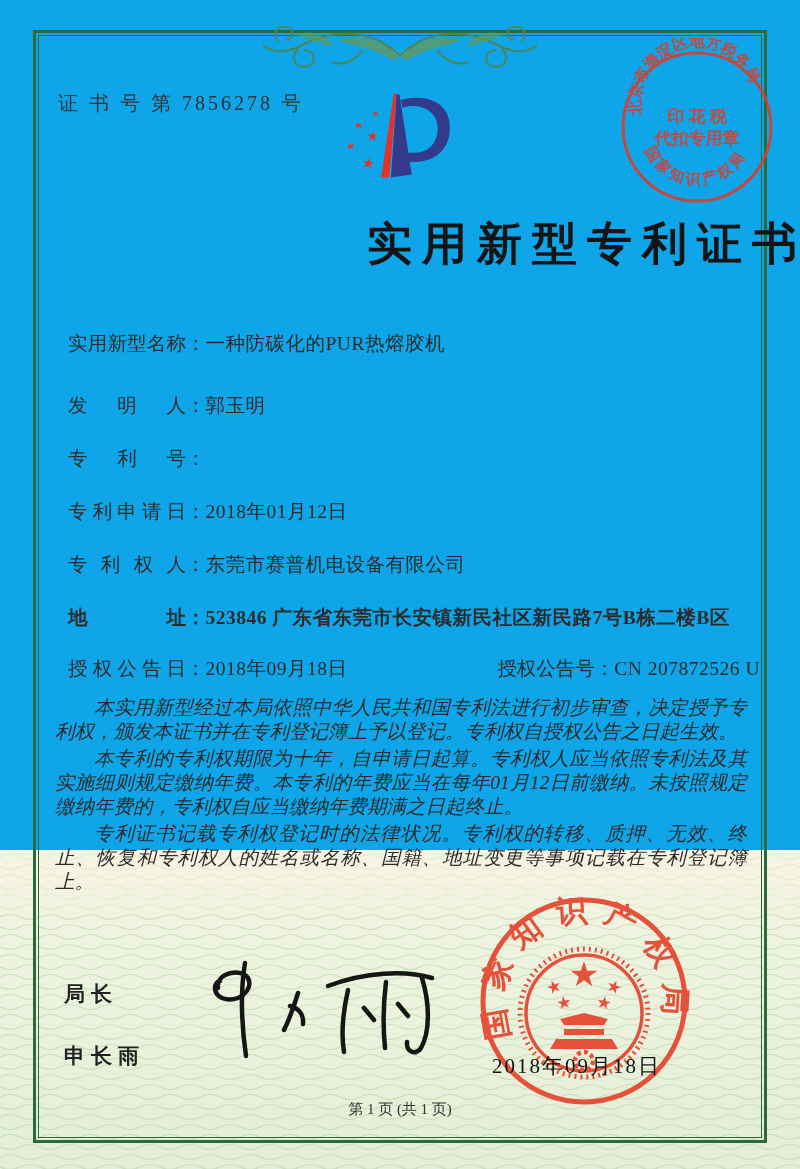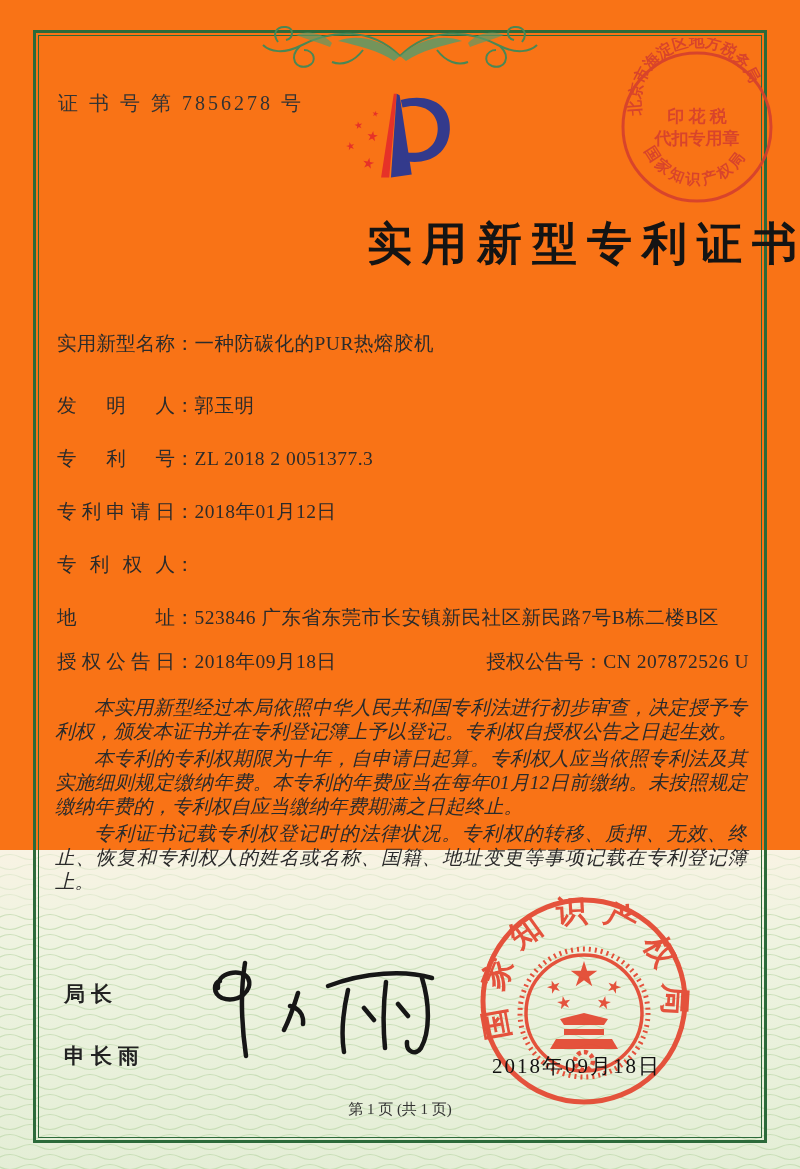--- a/index.html
+++ b/index.html
@@ -1,31 +1,31 @@
 <!DOCTYPE html>
 <html><head>
 <meta charset="utf-8">
 <style>
   html,body{margin:0;padding:0;background:#888;}
-  .page{position:relative;width:800px;height:1169px;margin:0 auto;background:#f97316;overflow:hidden;
+  .page{position:relative;width:800px;height:1169px;margin:0 auto;background:#0ea5e9;overflow:hidden;
         font-family:"Liberation Serif","DejaVu Serif",serif;color:#2b2b2b;}
   .waves{position:absolute;left:0;top:850px;z-index:0;}
   .border-outer{position:absolute;left:33px;top:30px;right:33px;bottom:26px;border:3px solid #2c6a3a;z-index:1;}
   .border-inner{position:absolute;left:2px;top:2px;right:2px;bottom:2px;border:1px solid #2c6a3a;}
   .content{position:absolute;inset:0;z-index:2;}
   .ornament{position:absolute;left:258px;top:6px;z-index:3;}
   .cert-no{position:absolute;left:58px;top:90px;font-size:20px;letter-spacing:3px;color:#333;}
   .stamp{position:absolute;left:608px;top:38px;}
   .logo{position:absolute;left:332px;top:90px;}
   .doc-title{position:absolute;left:0;top:214px;width:100%;text-align:right;
              font-size:45px;font-weight:bold;letter-spacing:10px;color:#141414;margin-left:7px;}
-  .fields{position:absolute;left:57px;top:330px;width:692px;font-size:19.5px;line-height:27px;}
+  .fields{position:absolute;left:68px;top:330px;width:692px;font-size:19.5px;line-height:27px;}
   .frow{display:flex;margin-bottom:26px;}
   .frow.first{margin-bottom:35px;}
-  .frow.addr{margin-bottom:17px;}
+  .frow.addr{margin-bottom:24px;font-weight:bold;}
   .lbl{display:inline-block;width:118px;text-align:justify;text-align-last:justify;flex:0 0 118px;}
   .val{letter-spacing:0.5px;}
   .addr .val{max-width:530px;}
   .grant-right{margin-left:auto;white-space:nowrap;text-align:center;}
   .paras{position:absolute;left:55px;top:696px;width:692px;font-size:19.5px;line-height:24px;text-align:justify;font-style:italic;}
   .paras p{margin:0 0 3px 0;text-indent:2em;}
   .officer{position:absolute;left:64px;top:980px;font-family:"Liberation Sans","DejaVu Sans",sans-serif;
            font-size:21px;letter-spacing:6px;color:#222;font-weight:bold;}
   .officer .name{margin-top:34px;}
   .signature{position:absolute;left:190px;top:948px;}
@@ -150,30 +150,30 @@
           <span class="val">一种防碳化的PUR热熔胶机</span>
       </div>
       <div class="frow">
         <span class="lbl">发明人</span>
           <span>：</span>
           <span class="val">郭玉明</span>
       </div>
       <div class="frow">
         <span class="lbl">专利号</span>
           <span>：</span>
-          <span class="val">ZL 2018 2 0051377.3</span>
       </div>
       <div class="frow">
         <span class="lbl">专利申请日</span>
           <span>：</span>
           <span class="val">2018年01月12日</span>
       </div>
       <div class="frow">
         <span class="lbl">专利权人</span>
           <span>：</span>
+          <span class="val">东莞市赛普机电设备有限公司</span>
       </div>
       <div class="frow addr">
         <span class="lbl">地址</span>
           <span>：</span>
           <span class="val">523846 广东省东莞市长安镇新民社区新民路7号B栋二楼B区</span>
       </div>
       <div class="frow">
         <span class="lbl">授权公告日</span>
           <span>：</span>
           <span class="val">2018年09月18日</span>

